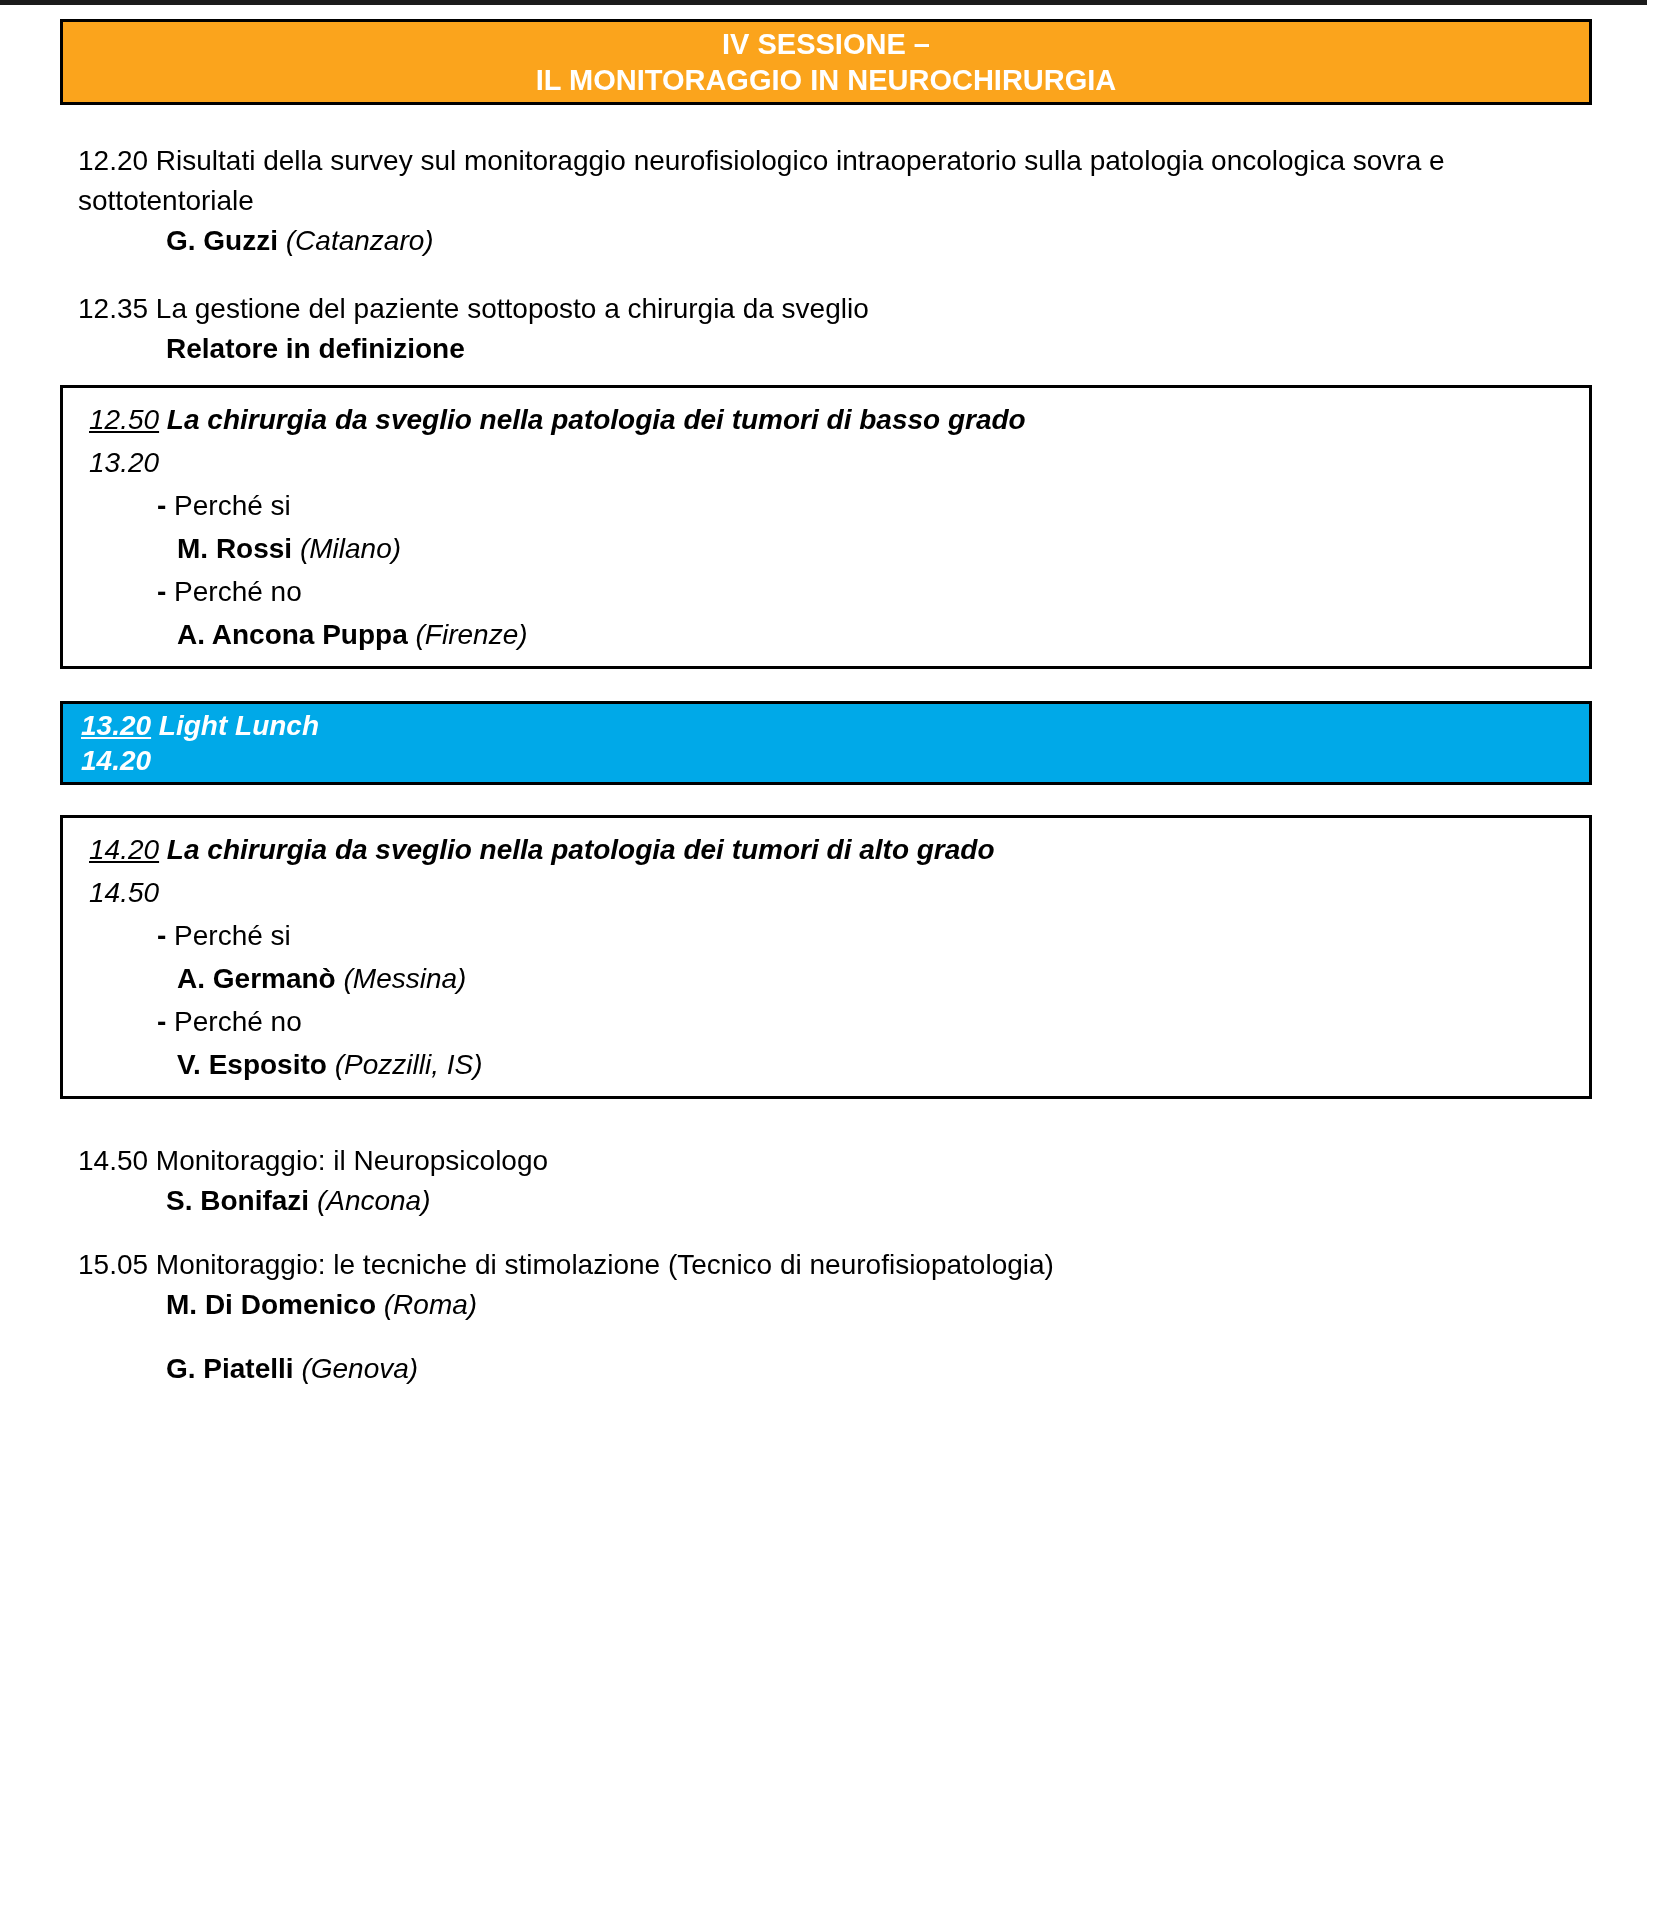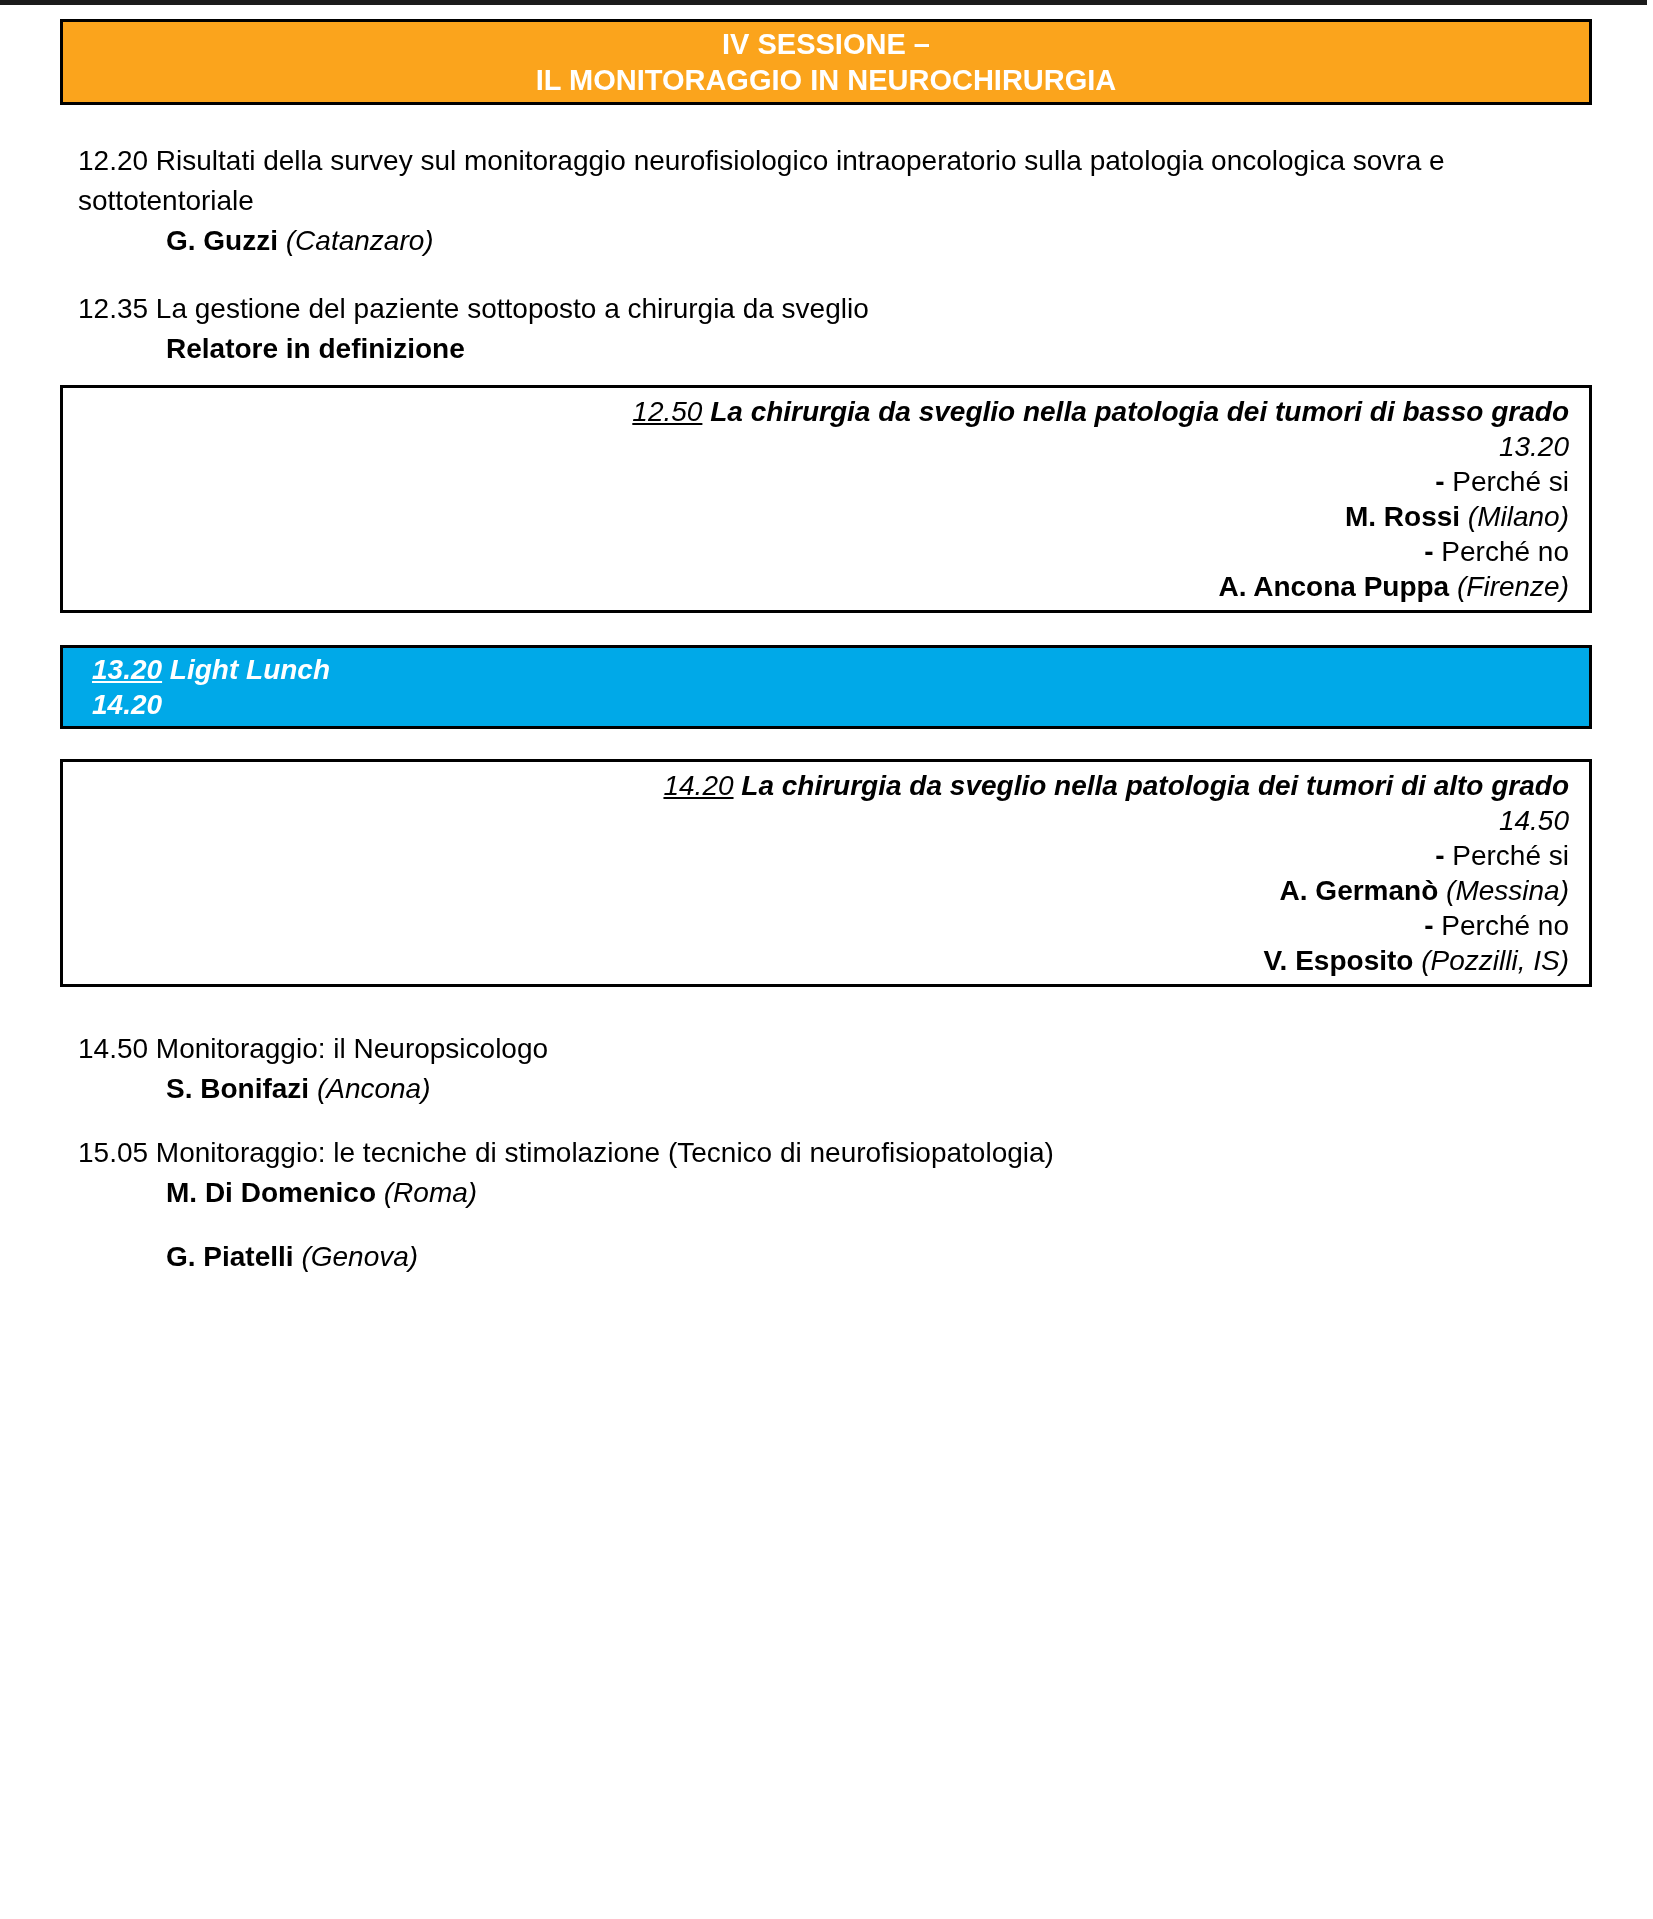--- a/index.html
+++ b/index.html
@@ -40,34 +40,34 @@
   .e4{margin-top:24px;}
   .e5{margin-top:24px;}
 
   
   .box{
     box-sizing:border-box;
     border:3px solid var(--color-border,#000);
     font-size:28px;line-height:35px;
     padding:6px 20px 6px 18px;
   }
-  .box p{margin:0;text-align:right;}
+  .box p{margin:8px;}
   .box1{margin-top:16px;}
   .box2{margin-top:30px;}
   .bullet{padding-left:68px;}
   .bspeaker{padding-left:88px;}
   .dash{font-weight:bold;}
 
   
   .banner.lunch{
     margin-top:32px;
     background:var(--color-lunch_bg,#00A9E8);
     color:#fff;font-weight:bold;font-style:italic;
     font-size:28px;line-height:35px;
-    padding:4px 20px 4px 29px;
+    padding:4px 20px 4px 18px;
   }
   .banner.sym{
     margin-top:18px;
     background:var(--color-symposium_bg,#2F5496);
     color:#fff;font-weight:bold;font-style:italic;
     font-size:28px;line-height:35px;
     padding:4px 20px 4px 18px;
   }
   .banner p{margin:0;}
 </style>

